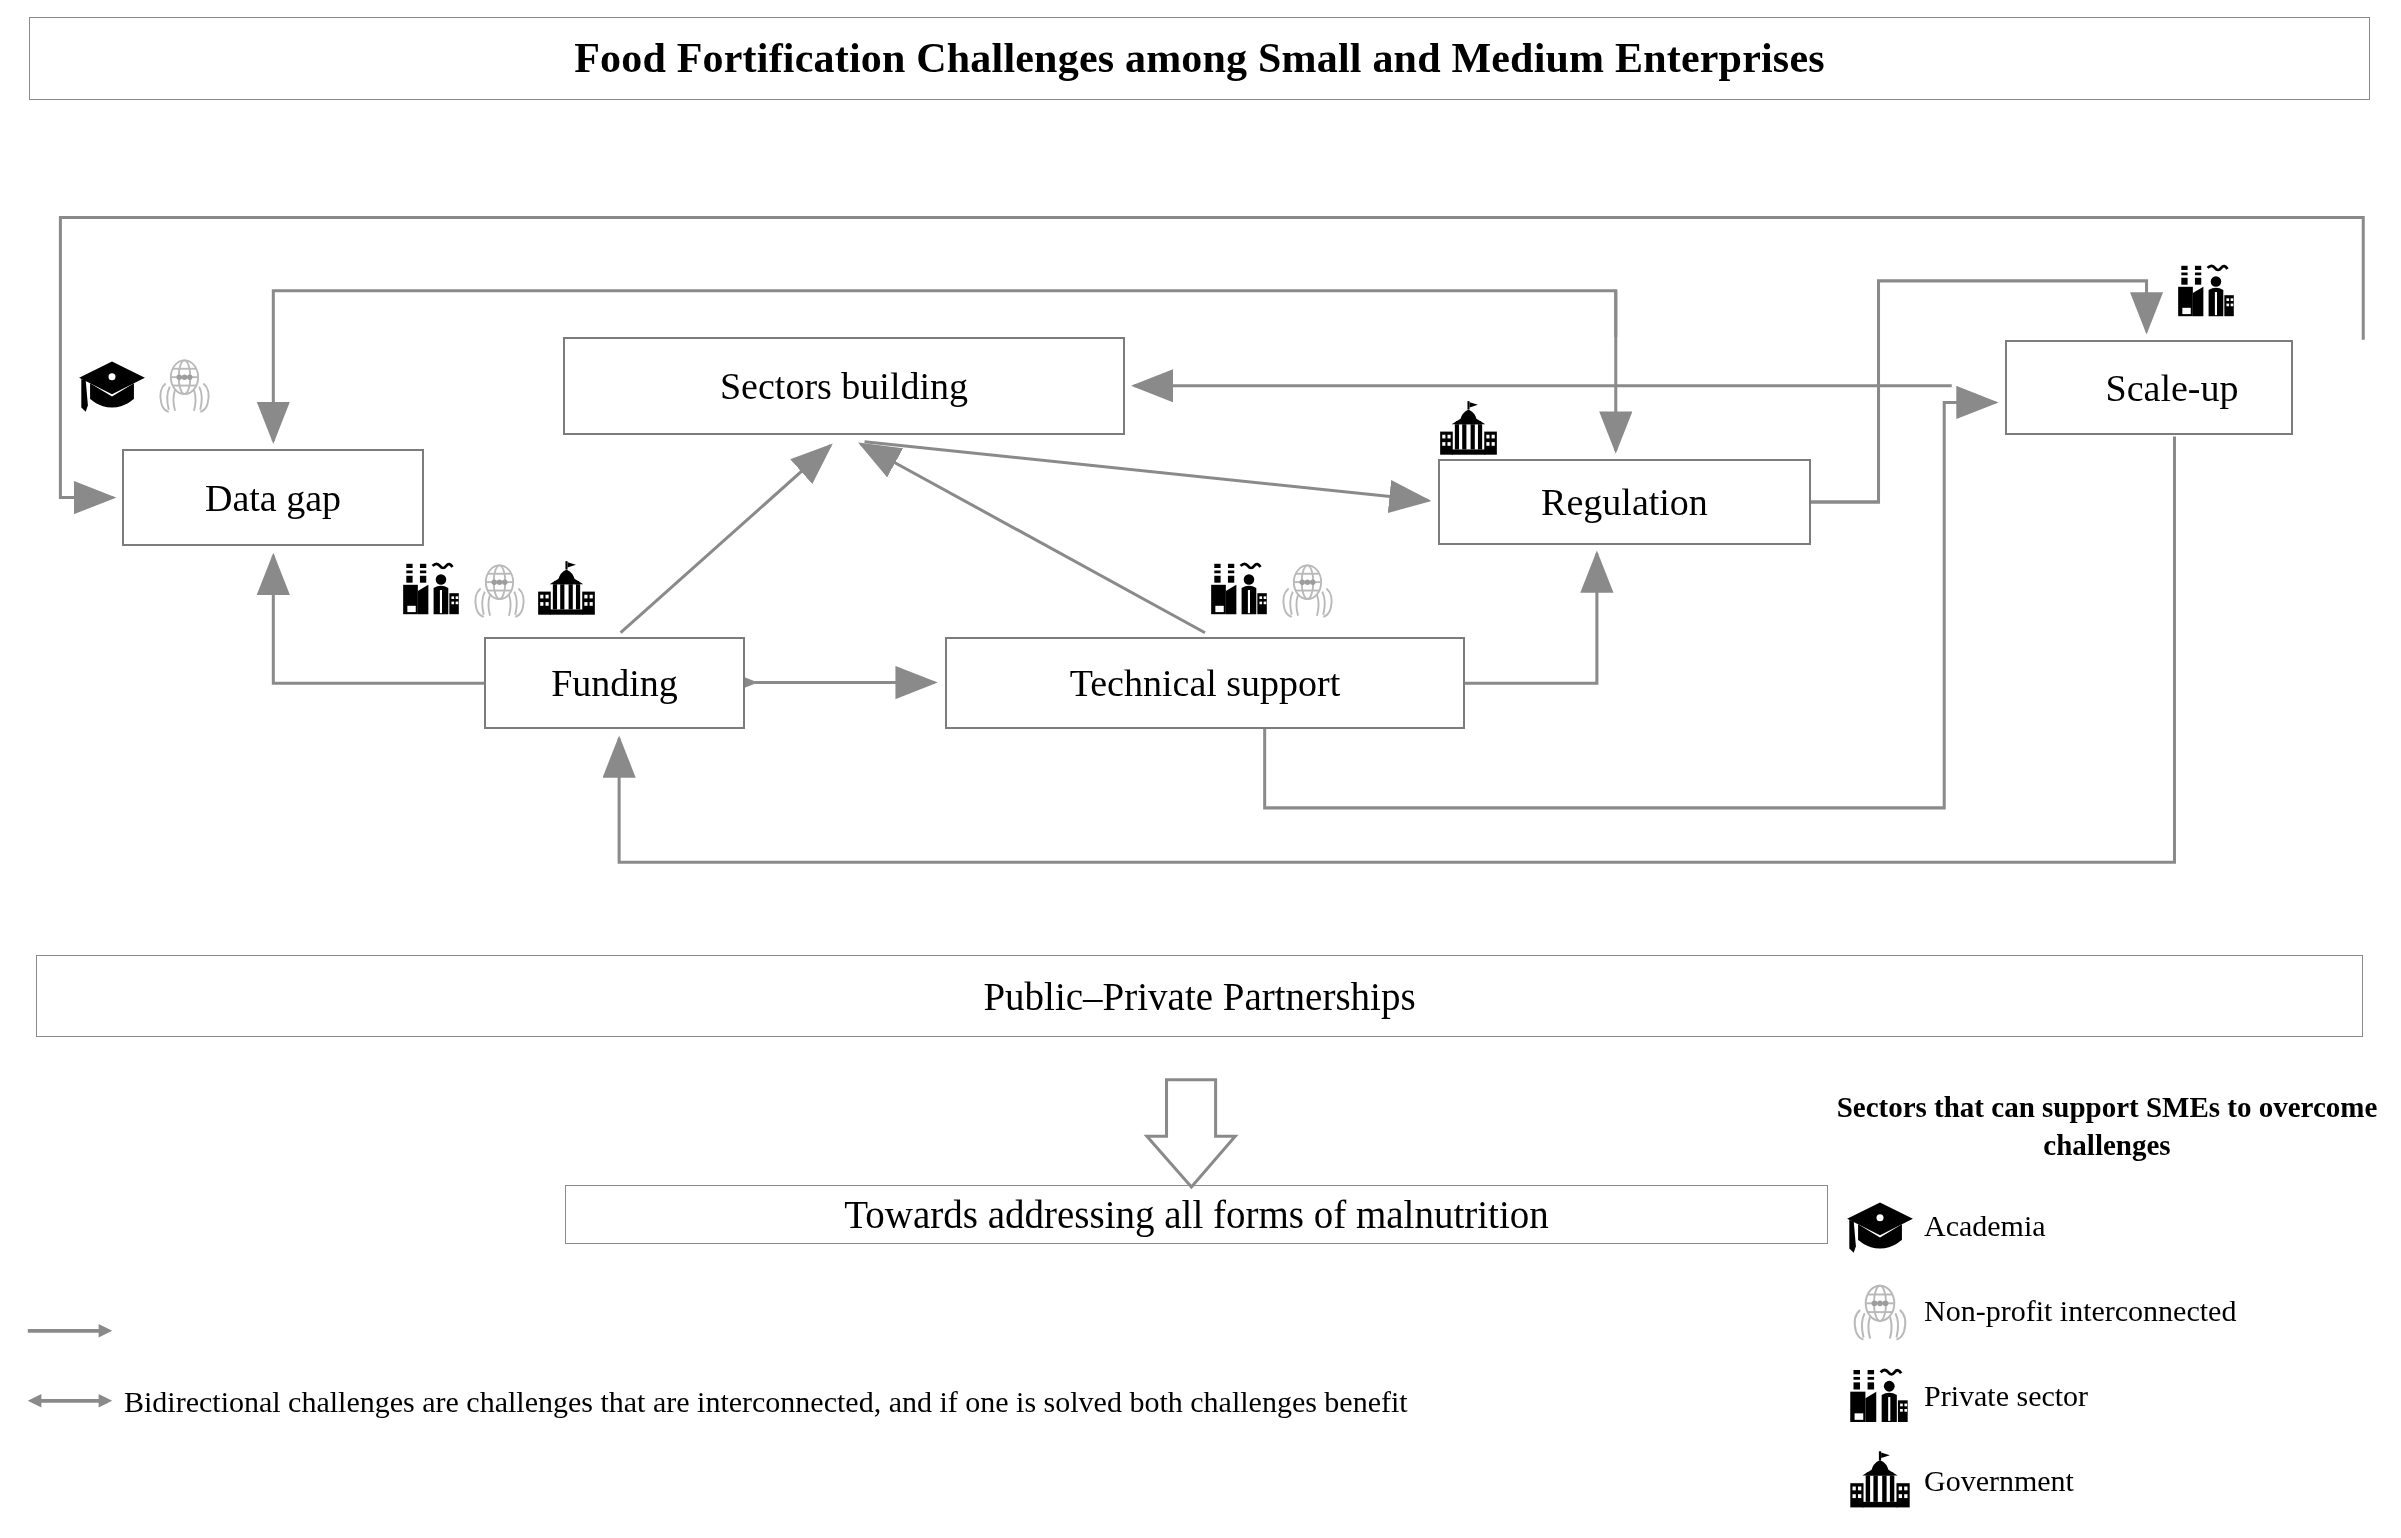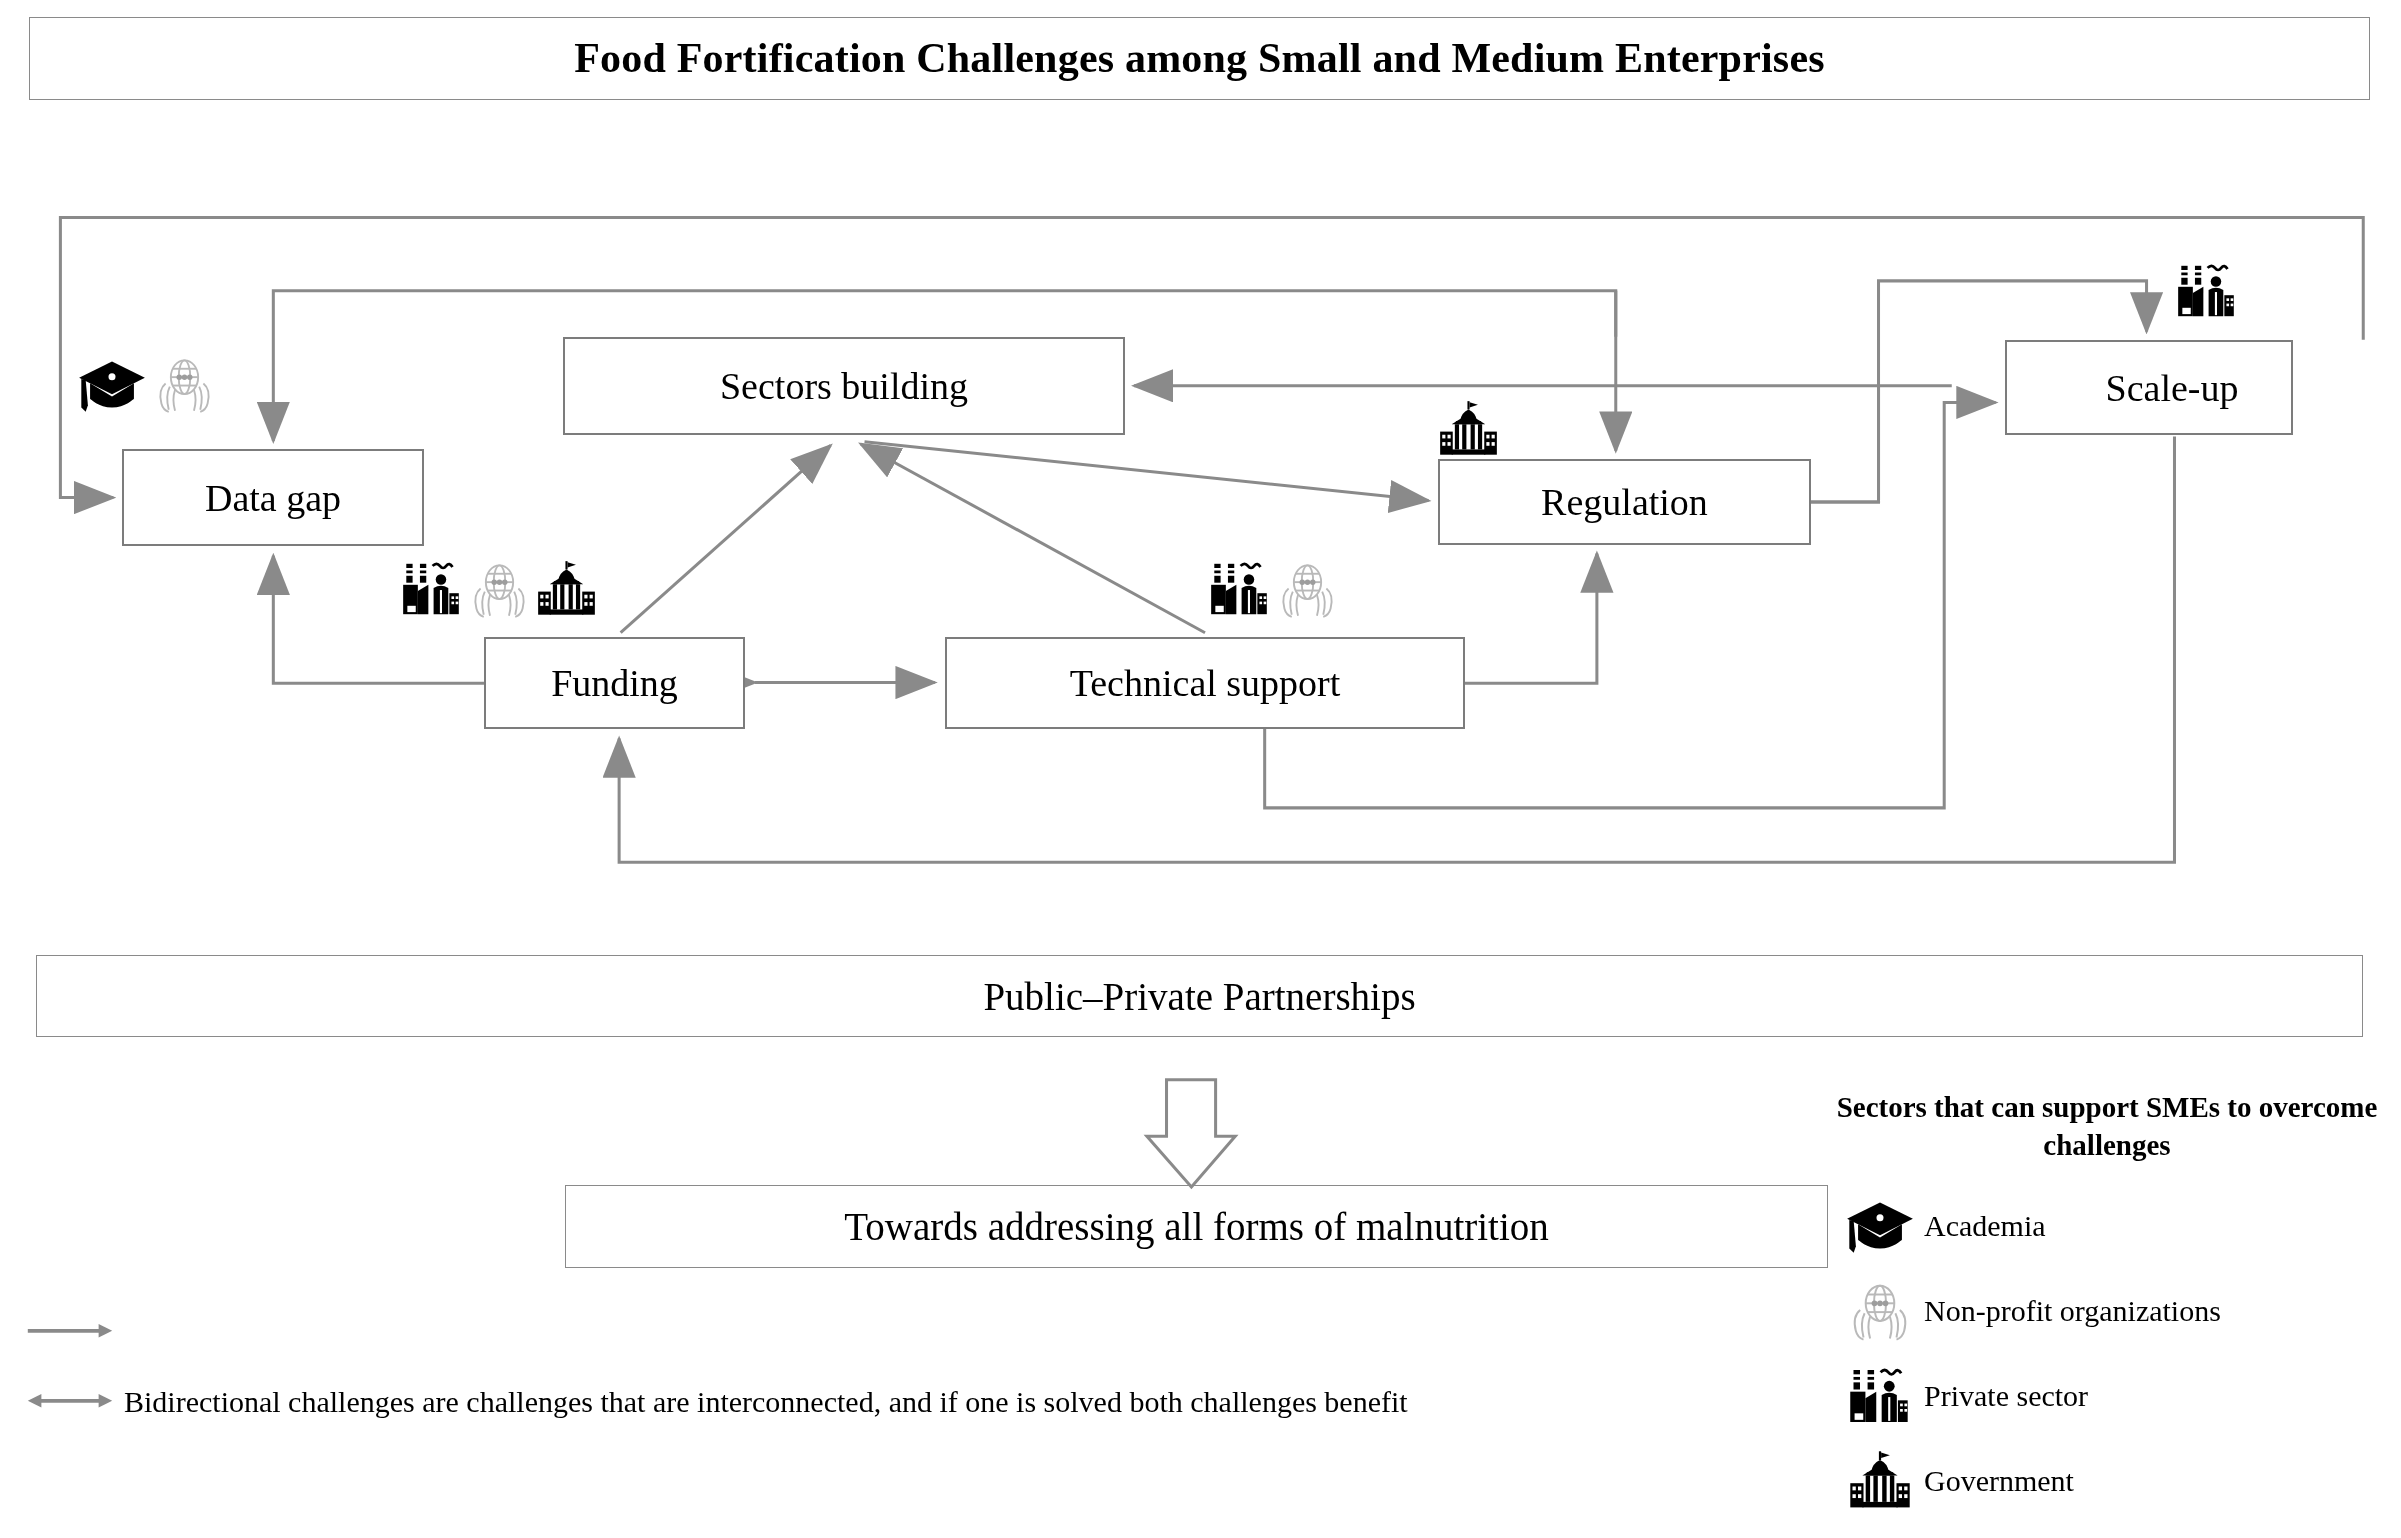--- a/index.html
+++ b/index.html
@@ -19,21 +19,21 @@
     background:#fff;
     display:flex;align-items:center;justify-content:center;
     box-sizing:border-box;
   }
   #title-banner{left:29px;top:16.6px;width:2341px;height:83px;}
   #title-banner .txt{font-size:42px;font-weight:bold;letter-spacing:0.2px;}
 
   #ppp-banner{left:36px;top:955px;width:2327px;height:82px;}
   #ppp-banner .txt{font-size:39px;}
 
-  #malnutrition-box{left:565px;top:1185px;width:1263px;height:83px;}
+  #malnutrition-box{left:565px;top:1185px;width:1263px;height:59px;}
   #malnutrition-box .txt{font-size:39px;}
 
   
   .node{
     position:absolute;
     border:2.3px solid #7c7c7c;
     background:#fff;
     display:flex;align-items:center;justify-content:center;
     box-sizing:border-box;
     font-size:38px;
@@ -435,21 +435,21 @@
             <path d="M21 33 C19 39 19 46 21 53"></path>
             <path d="M39 33 C41 39 41 46 39 53"></path>
           </g>
           <g fill="#9d9d9d">
             <circle cx="25" cy="21" r="2.6"></circle>
               <circle cx="30" cy="21" r="2.6"></circle>
               <circle cx="35" cy="21" r="2.6"></circle>
           </g>
         </svg>
       </div>
-      <div class="sl-label">Non-profit organizations</div>
+      <div class="sl-label">Non-profit interconnected</div>
     </div>
 
     <div class="sl-row">
       <div class="sl-ic">
         <svg width="65" height="62" viewBox="0 0 60 56">
           <g fill="#000">
             <rect x="6" y="4" width="6" height="18"></rect>
               <rect x="5" y="8" width="8" height="2.4" fill="#fff"></rect>
               <rect x="5" y="13" width="8" height="2.4" fill="#fff"></rect>
             <rect x="19" y="4" width="6" height="18"></rect>

